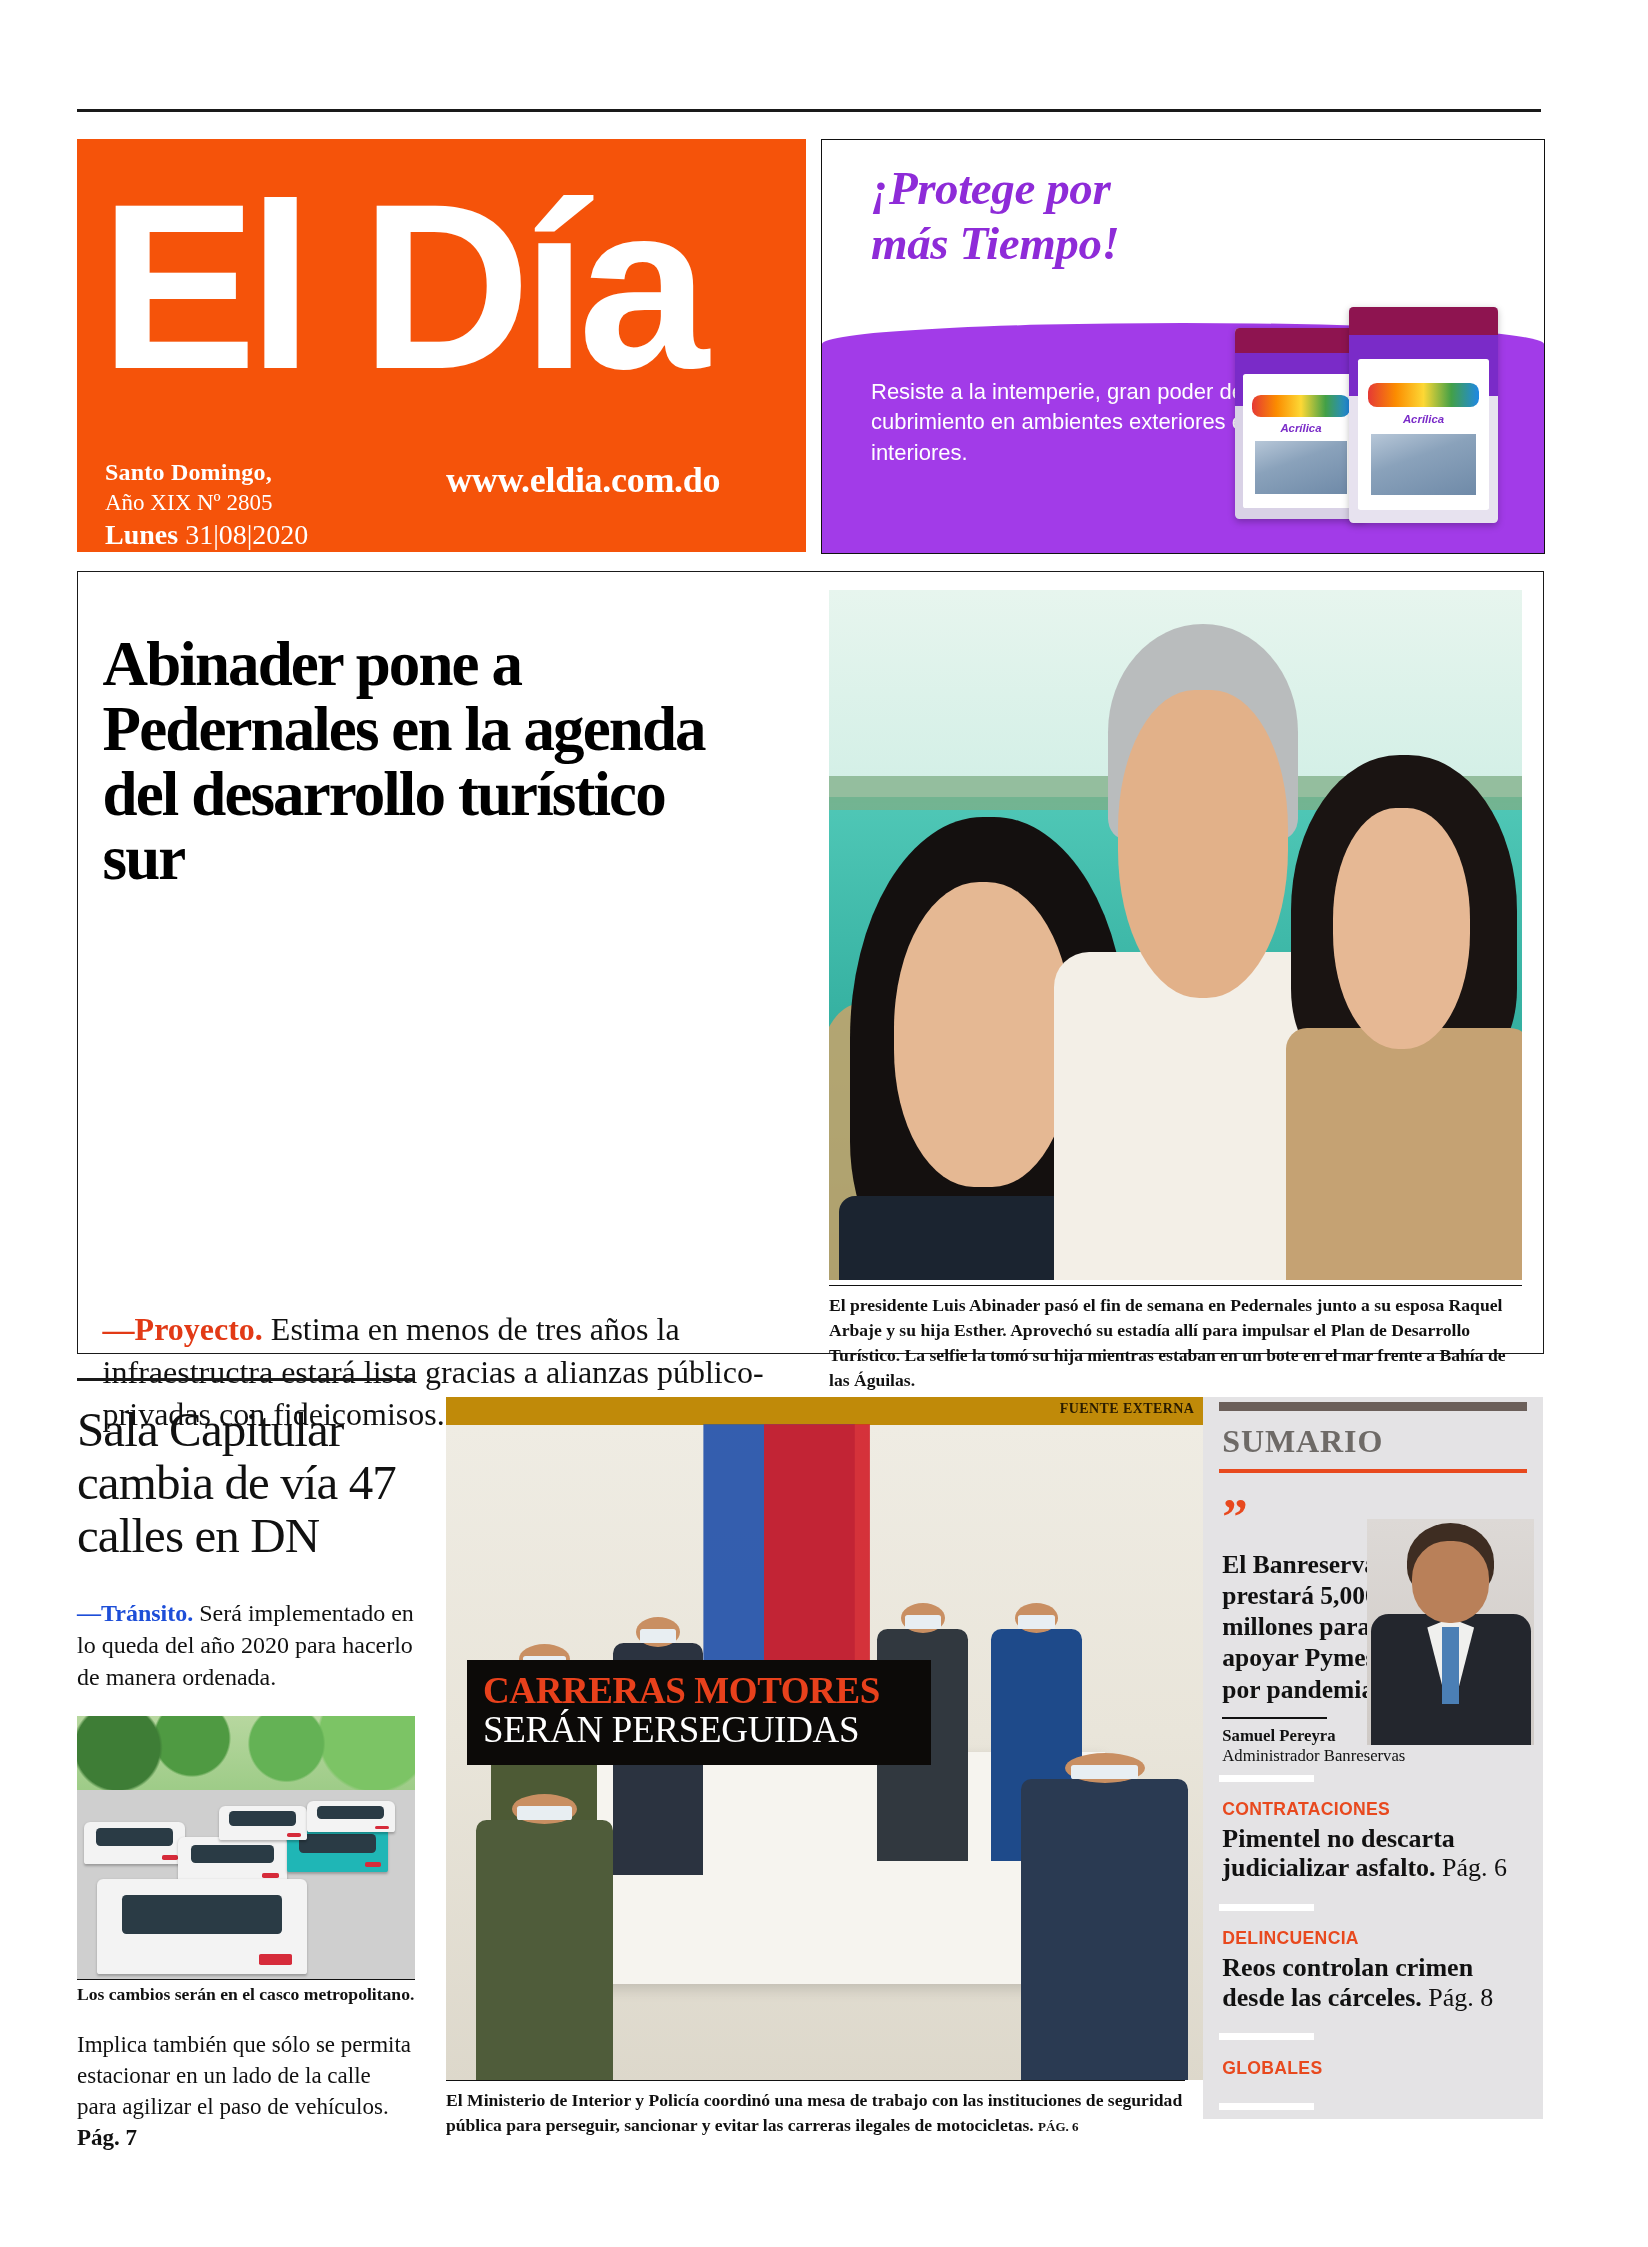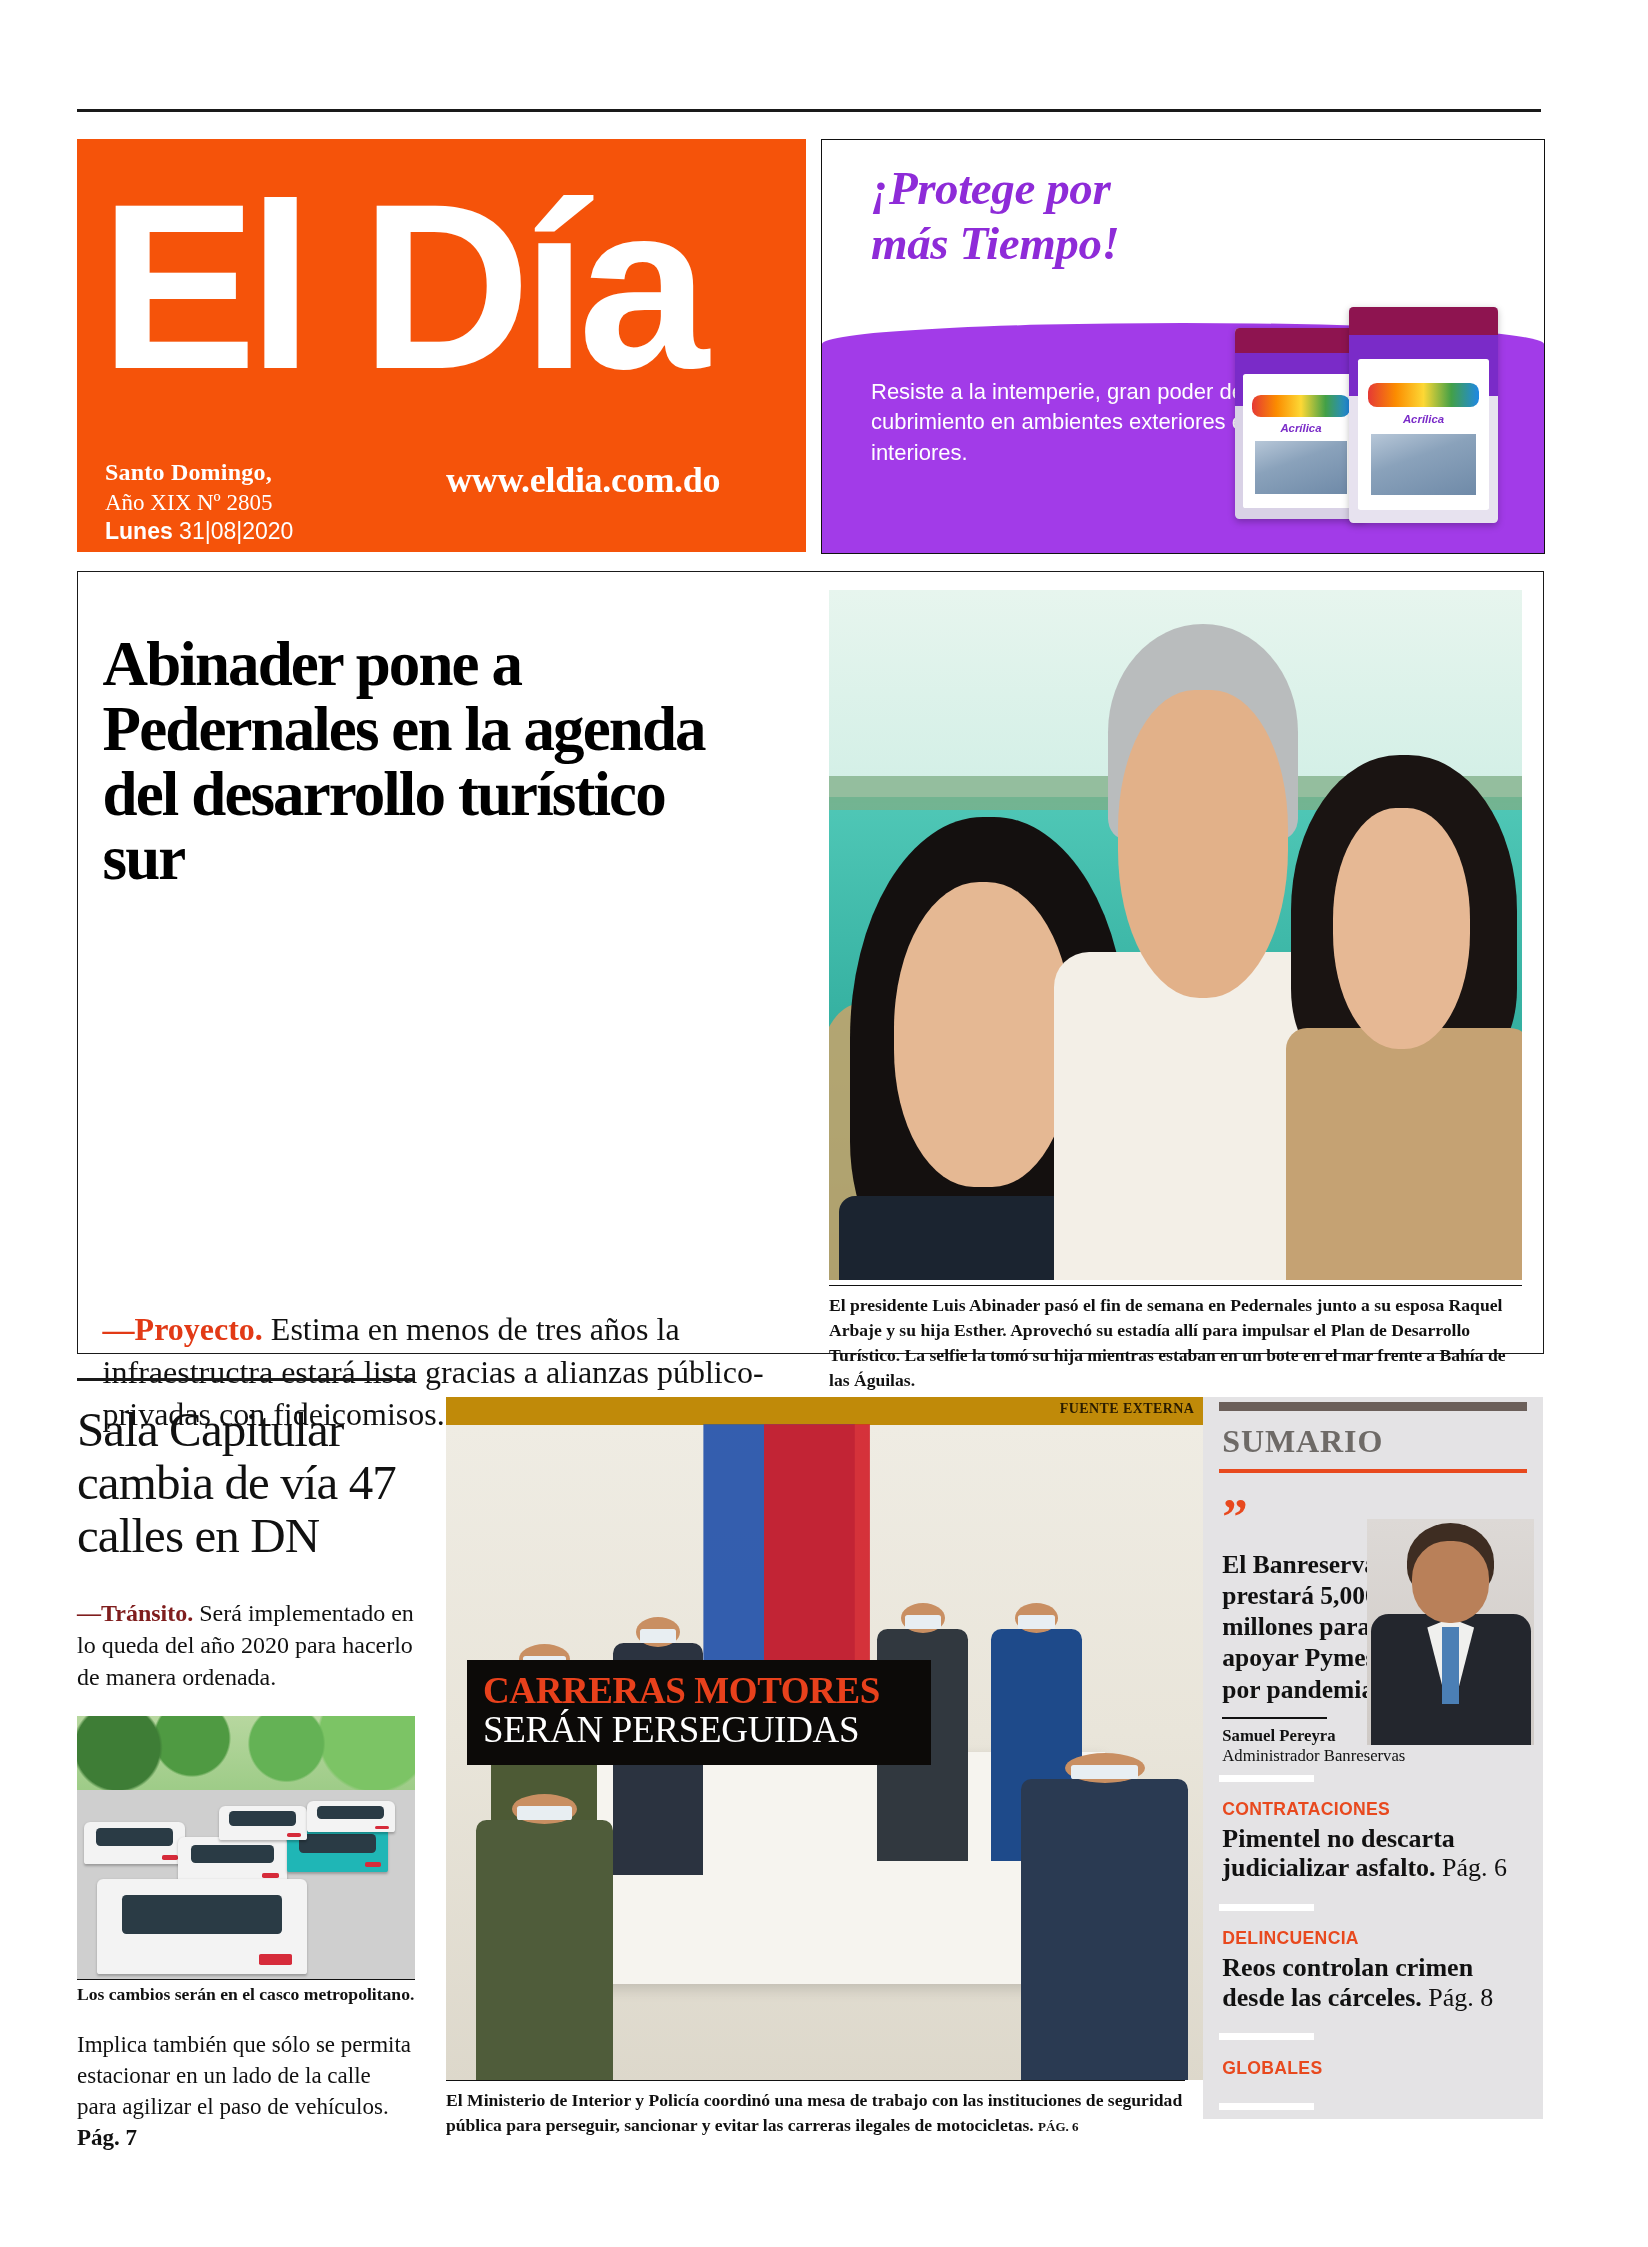--- a/index.html
+++ b/index.html
@@ -23,21 +23,21 @@
   }
   .logo{
     position:absolute;left:23px;top:16px;width:693px;height:290px;
     font-family:"Liberation Sans", sans-serif;
     font-weight:bold;font-size:235px;line-height:263px;letter-spacing:-8.8px;
     color:#fff;
   }
   .mast-left{position:absolute;left:28px;top:318px;line-height:1.28;}
   .mast-left .l1{font-family:"Liberation Serif",serif;font-weight:bold;font-size:24px;letter-spacing:0.2px;}
   .mast-left .l2{font-family:"Liberation Serif",serif;font-weight:normal;font-size:23px;}
-  .mast-left .l3{font-family:Liberation Sans, sans-serif;font-size:23px;}
+  .mast-left .l3{font-family:Liberation Serif, serif;font-size:28px;}
   .mast-left .l3 b{font-weight:bold;}
   .mast-url{
     position:absolute;left:369px;top:320px;
     font-family:"Liberation Serif",serif;font-weight:bold;font-size:36px;letter-spacing:-0.3px;
   }
 
   
   .ad{
     position:absolute;left:821px;top:139px;width:722px;height:413px;
     border:0.9px solid #111;background:#fff;overflow:hidden;
@@ -119,21 +119,21 @@
   
   .mid-rule{position:absolute;left:77px;top:1378px;width:338px;height:2.6px;background:#1a1a1a;}
 
   
   .col-left{position:absolute;left:77px;top:1404px;width:338px;}
   .cl-head{
     font-family:"Liberation Serif",serif;font-weight:normal;
     font-size:49px;line-height:1.08;letter-spacing:-0.9px;color:#111;margin:0 0 35px 0;
   }
   .cl-lead{font-family:"Liberation Serif",serif;font-size:24px;line-height:1.33;color:#111;margin:0 0 23px 0;}
-  .cl-lead .kicker{color:#7f1d1d;font-weight:bold;text-align:center;}
+  .cl-lead .kicker{color:#1d4ed8;font-weight:bold;text-align:center;}
   .cl-photo{
     width:338px;height:263px;overflow:hidden;position:relative;
     background:linear-gradient(180deg,#9fd08f 0%,#8cc47e 22%,#d9d9d9 28%,#efefef 100%);
   }
   .cl-photo .trees{position:absolute;left:0;top:0;width:100%;height:30%;
     background:radial-gradient(circle at 12% 40%,#3e7d36 0 14%,transparent 15%),
                radial-gradient(circle at 34% 28%,#4f9a42 0 16%,transparent 17%),
                radial-gradient(circle at 62% 35%,#64b255 0 17%,transparent 18%),
                radial-gradient(circle at 88% 25%,#7cc465 0 18%,transparent 19%),
                linear-gradient(180deg,#b7d79f,#9ccb86);}

